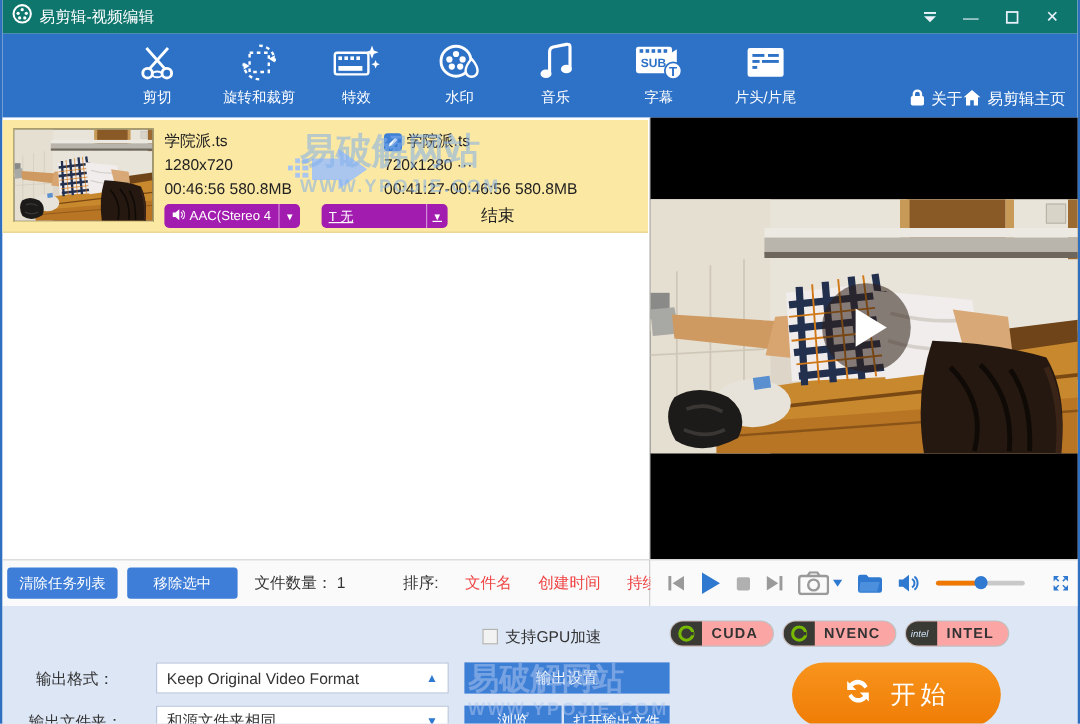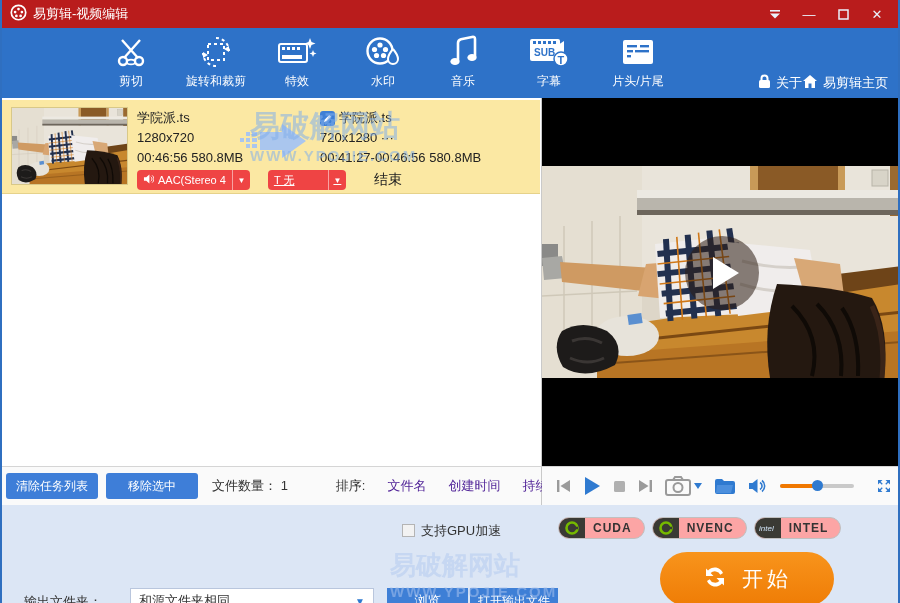--- a/index.html
+++ b/index.html
@@ -1,21 +1,21 @@
 <!DOCTYPE html>
 <html><head>
 <meta charset="utf-8">
 <style>
   * { margin:0; padding:0; box-sizing:border-box; }
   html,body { width:900px; height:603px; overflow:hidden; }
   body { font-family:"Liberation Sans","DejaVu Sans",sans-serif; position:relative;
          background:#dce6f5; border-left:2px solid #2f6fc0; border-right:2px solid #2f6fc0; }
 
   
-  .titlebar { position:absolute; left:0; top:0; width:100%; height:28px; background:#b91c1c;
+  .titlebar { position:absolute; left:0; top:0; width:100%; height:28px; background:#0f766e;
               display:flex; align-items:center; padding:0 8px; }
   .titlebar .apptitle { color:#fff; font-size:13px; margin-left:6px; }
   .wincontrols { position:absolute; right:6px; top:0; height:28px; display:flex; align-items:center; gap:4px; }
   .winbtn { width:30px; height:24px; display:flex; align-items:center; justify-content:center; color:#eaf1fb; font-size:13px; cursor:default; }
 
   
   .toolbar { position:absolute; left:0; top:28px; width:100%; height:70px; background:#2e72c8; }
   .tool { position:absolute; top:6px; height:58px; display:flex; flex-direction:column; align-items:center; justify-content:space-between; color:#fff; }
   .tool .ticon { height:36px; display:flex; align-items:center; justify-content:center; }
   .tool .tlabel { font-size:12px; white-space:nowrap; padding-bottom:2px; }
@@ -26,40 +26,40 @@
   .filepanel { position:absolute; left:0; top:98px; width:540px; height:368px; background:#fff; border-right:1px solid #c9c9c9; }
   .filerow { position:absolute; left:0; top:2px; width:538px; height:94px; background:#fbe8a3; border-bottom:1px solid #e6d28a; }
   .thumb { position:absolute; left:9px; top:7px; width:117px; height:78px; border:1px solid #d8c888; background:#000; }
   .thumb svg { width:100%; height:100%; display:block; }
   .src-col { position:absolute; left:135px; top:8px; font-size:13px; color:#222; line-height:20px; }
   .out-col { position:absolute; left:318px; top:8px; font-size:13px; color:#222; line-height:20px; }
   .out-name { display:flex; align-items:center; gap:4px; }
   .editicon { width:15px; height:15px; background:#3e7fd6; border-radius:3px; display:inline-flex; align-items:center; justify-content:center; }
   .arrowicon { position:absolute; left:236px; top:22px; }
   .row-controls { position:absolute; left:135px; top:70px; display:flex; align-items:center; gap:18px; }
-  .bluedrop { display:flex; align-items:center; height:20px; background:#ef4444; border-radius:4px; color:#fff; font-size:11px; }
+  .bluedrop { display:flex; align-items:center; height:20px; background:#a21caf; border-radius:4px; color:#fff; font-size:11px; }
   .bluedrop .dtext { padding:0 6px; display:flex; align-items:center; gap:4px; white-space:nowrap; }
   .bluedrop .dcaret { width:18px; height:20px; border-left:1px solid rgba(255,255,255,.5); display:flex; align-items:center; justify-content:center; font-size:8px; }
   .endlabel { font-size:14px; color:#222; margin-left:10px; }
 
   .preview { position:absolute; left:540px; top:98px; width:360px; height:368px; background:#000; }
   .videoart { position:absolute; left:0; top:68px; width:360px; height:212px; }
   .videoart svg { width:100%; height:100%; display:block; }
   .playbtn { position:absolute; left:143px; top:138px; width:74px; height:74px; border-radius:50%;
              background:rgba(45,30,20,.55); display:flex; align-items:center; justify-content:center; }
   .playbtn .ptri { width:0; height:0; border-left:26px solid #fff; border-top:16px solid transparent; border-bottom:16px solid transparent; margin-left:8px; }
 
   
   .listbar { position:absolute; left:0; top:466px; width:540px; height:39px; background:#fafafa; border-top:1px solid #d5d5d5; border-right:1px solid #c9c9c9;
              display:flex; align-items:center; padding-left:4px; font-size:13px; color:#333; }
   .smallbtn { background:#3e7ed8; color:#fff; font-size:12px; border:none; border-radius:3px; height:26px; padding:0 10px; margin-right:8px; white-space:nowrap; }
   .smallbtn.wide { padding:0 22px; }
   .countwrap { margin-left:6px; white-space:nowrap; }
   .sortwrap { margin-left:48px; display:flex; gap:22px; white-space:nowrap; }
-  .sortopt { color:#4c1d95; }
+  .sortopt { color:#ef4444; }
 
   .playerbar { position:absolute; left:540px; top:466px; width:360px; height:39px; background:#fafafa; border-top:1px solid #d5d5d5;
                display:flex; align-items:center; padding-left:14px; gap:12px; }
   .pcb { display:flex; align-items:center; justify-content:center; height:24px; }
   .volume { display:flex; align-items:center; margin-left:2px; }
   .vtrack { position:relative; width:74px; height:4px; background:#c9c9c9; border-radius:2px; }
   .vfill { position:absolute; left:0; top:0; height:4px; width:37px; background:#f07800; border-radius:2px; }
   .vthumb { position:absolute; left:32px; top:-4px; width:11px; height:11px; border-radius:50%; background:#2f7ad0; }
   .fullscreen { margin-left:auto; margin-right:10px; }
 
@@ -343,21 +343,21 @@
           <span>
             <svg width="11" height="10" viewBox="0 0 12 11">
                 <path d="M1 3.5 h2.5 L7 0.5 v10 L3.5 7.5 H1 Z" fill="#fff"></path>
                 <path d="M8.5 3 a3 3 0 0 1 0 5 M10 1.5 a5 5 0 0 1 0 8" stroke="#fff" stroke-width="1" fill="none"></path>
               </svg>
           </span>
           <span>AAC(Stereo 4</span>
         </span>
         <span class="dcaret">▼</span>
       </div>
-      <div class="bluedrop" style="width:78px;text-decoration:underline;">
+      <div class="bluedrop" style="width:105px;text-decoration:underline;">
         <span class="dtext" style="flex:1;">T 无</span>
         <span class="dcaret">▼</span>
       </div>
       <span class="endlabel">结束</span>
     </div>
   </div>
 </div>
 
 <div class="preview">
   <div class="videoart">
@@ -533,20 +533,28 @@
     <div class="pill">
       <span class="plogo">
         <svg width="20" height="12" viewBox="0 0 20 12">
             <text x="1" y="9" font-size="8" font-style="italic" fill="#cfe2f5" font-family="Liberation Sans, sans-serif">intel</text>
           </svg>
       </span>
       <span class="plabel">INTEL</span>
     </div>
   </div>
 
+  <div class="outrow" style="top:47px;">
+    <span class="outlabel">输出格式：</span>
+    <div class="selectbox">
+      <span>Keep Original Video Format</span>
+      <span class="scaret">▲</span>
+    </div>
+    <button class="bigblue" style="left:385px;width:171px;">输出设置</button>
+  </div>
 
   <div class="outrow" style="top:83px;">
     <span class="outlabel2">输出文件夹：</span>
     <div class="selectbox">
       <span>和源文件夹相同</span>
       <span class="scaret">▼</span>
     </div>
     <button class="bigblue" style="left:385px;width:81px;">浏览</button>
     <button class="bigblue" style="left:468px;width:88px;font-size:12px;">打开输出文件</button>
   </div>

